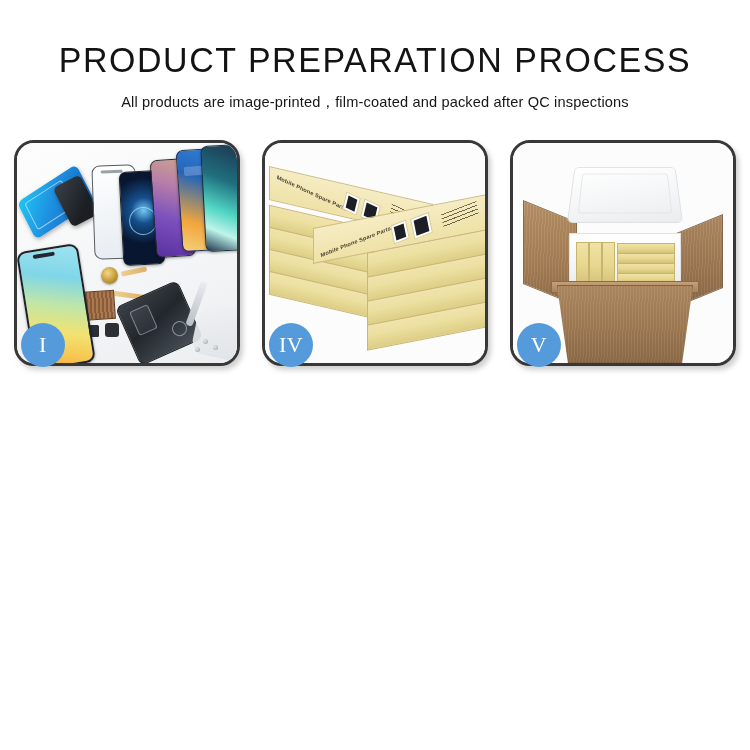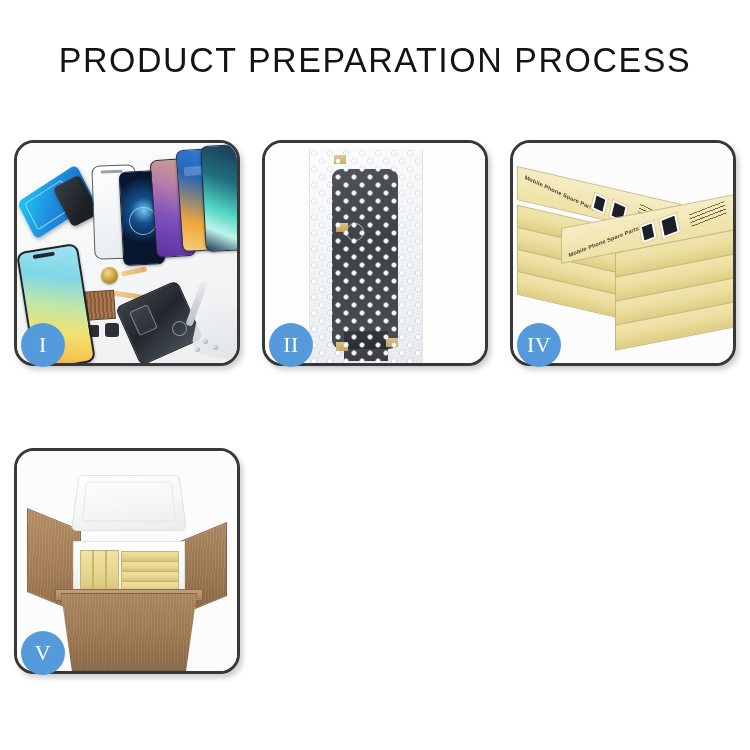--- a/index.html
+++ b/index.html
@@ -457,20 +457,21 @@
     pointer-events:none;
   }
 </style>
 </head>
 <body>
 
 <div class="page">
 
   <div class="header">
     <h1 class="page-title">PRODUCT PREPARATION PROCESS</h1>
+    <p class="page-subtitle">All products are image-printed，film-coated and packed after QC inspections</p>
   </div>
 
   <div class="grid">
 
     <div class="panel">
       <div class="panel-inner p1">
         <div class="film"></div>
         <div class="film2"></div>
         <div class="protector"></div>
         <div class="ph ph-dark"></div>
@@ -495,34 +496,20 @@
         <div class="chassis"></div>
         <div class="tool"></div>
         <div class="hand"></div>
         <div class="screw" style="left:186px;top:196px;"></div>
         <div class="screw" style="left:196px;top:202px;"></div>
         <div class="screw" style="left:178px;top:204px;"></div>
       </div>
       <div class="badge">I</div>
     </div>
 
-    <div class="panel">
-      <div class="panel-inner p2">
-        <div class="bubble-bag">
-          <div class="inner-part"></div>
-          <div class="flex-tail"></div>
-          <div class="tape" style="left:24px;top:6px;"></div>
-          <div class="tape" style="left:26px;top:74px;"></div>
-          <div class="tape" style="left:26px;bottom:12px;"></div>
-          <div class="tape" style="right:24px;bottom:16px;"></div>
-          <div class="bubbles"></div>
-        </div>
-      </div>
-      <div class="badge">II</div>
-    </div>
 
 
     <div class="panel">
       <div class="panel-inner p4">
         <div class="stack">
 
           <div class="sbox" style="left:2px;top:60px;width:104px;height:22px;transform:skewY(13deg);"></div>
           <div class="sbox" style="left:2px;top:82px;width:104px;height:22px;transform:skewY(13deg);"></div>
           <div class="sbox" style="left:2px;top:104px;width:104px;height:22px;transform:skewY(13deg);"></div>
           <div class="sbox" style="left:2px;top:126px;width:104px;height:22px;transform:skewY(13deg);"></div>

